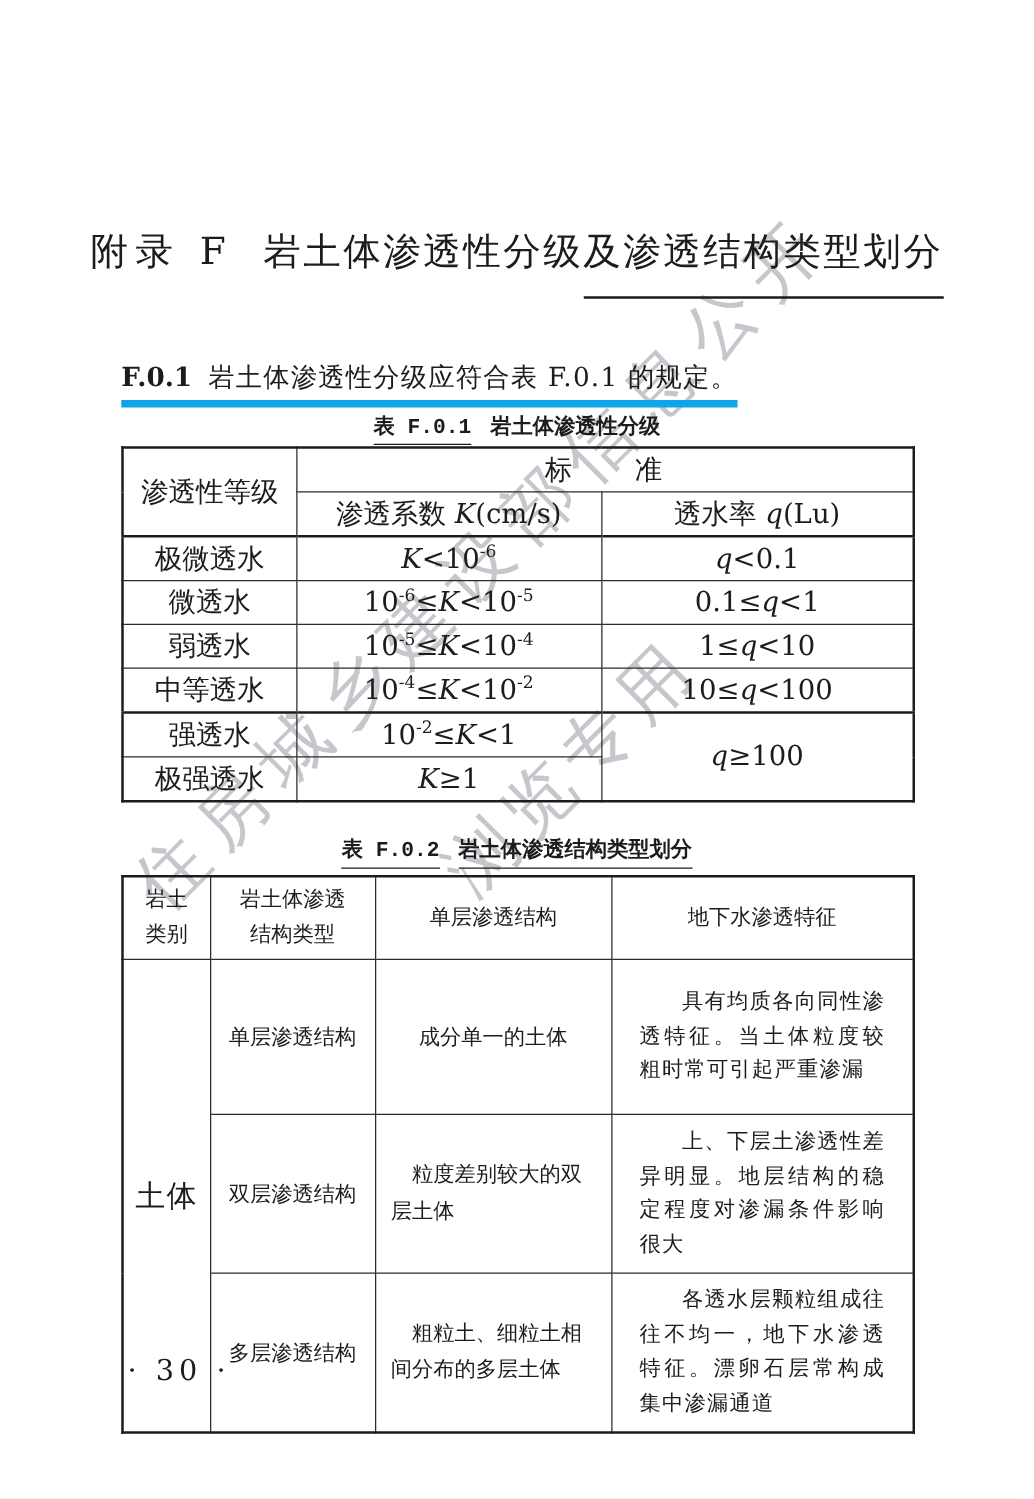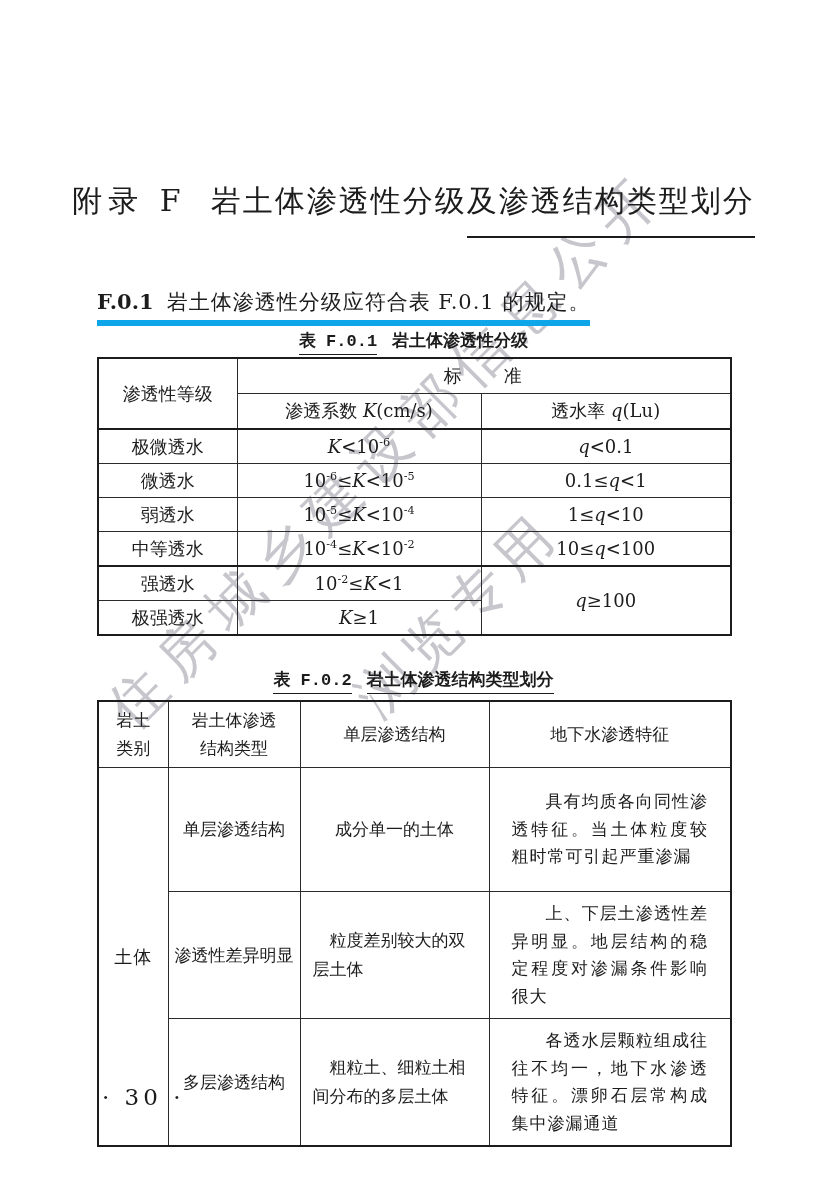--- a/index.html
+++ b/index.html
@@ -44,38 +44,38 @@
   .tcap .u { border-bottom:1px solid #1c1c1c; padding-bottom:3px; }
   
   table {
     position:absolute; z-index:1; border-collapse:collapse; table-layout:fixed;
     background:transparent;
   }
   td {
     border:1px solid #2b2b2b; text-align:center; vertical-align:middle;
     padding:2px 6px; overflow:hidden;
   }
-  #t1 { left:97px; top:357px; width:633px; font-size:18px; }
+  #t1 { left:97px; top:357px; width:633px; font-size:22px; }
   #t1 .h1 td { height:30px; }
   #t1 .h2 td { height:30px; }
   #t1 td.group-hdr { letter-spacing:2px; }
   #t1 .h2 td { border-bottom:2px solid #1c1c1c; }
   #t1 td.row-hdr-cell { border-bottom:2px solid #1c1c1c; }
   #t1 .dr td { height:29px; }
   #t1 .thick-top td { border-top:2px solid #1c1c1c; }
   .outer2 { border:2px solid #1c1c1c; }
   .math, .math-inline { font-family:"DejaVu Serif","Liberation Serif",serif; }
   sup { font-size:0.62em; vertical-align:super; line-height:0; }
   i { font-style:italic; }
   #t2 { left:97px; top:700px; width:633px; font-size:17px; }
   #t2 .hrow td { height:61px; white-space:pre-line; line-height:1.6; }
   #t2 .b1 td { height:107px; }
   #t2 .b2 td { height:100px; }
   #t2 .b3 td { height:96px; }
-  #t2 td.cat { font-size:18px; letter-spacing:1px; }
+  #t2 td.cat { font-size:24px; letter-spacing:1px; }
   #t2 td.form-left { text-align:left; text-indent:1em; padding:6px 12px; line-height:1.7; }
   #t2 td.feature {
     text-align:justify; text-indent:2em; padding:8px 22px; line-height:1.62;
     letter-spacing:1px;
   }
   .pagenum {
     position:absolute; z-index:1; left:102px; top:1084px;
     font-size:23px; letter-spacing:4px;
   }
 </style>
@@ -167,21 +167,21 @@
       <td>单层渗透结构</td>
       <td>地下水渗透特征</td>
     </tr>
     <tr class="b1">
       <td rowspan="3" class="cat">土体</td>
       <td>单层渗透结构</td>
       <td>成分单一的土体</td>
       <td class="feature">具有均质各向同性渗透特征。当土体粒度较粗时常可引起严重渗漏</td>
     </tr>
     <tr class="b2">
-      <td>渗透性差异明显</td>
+      <td>双层渗透结构</td>
       <td class="form-left">粒度差别较大的双层土体</td>
       <td class="feature">上、下层土渗透性差异明显。地层结构的稳定程度对渗漏条件影响很大</td>
     </tr>
     <tr class="b3">
       <td>多层渗透结构</td>
       <td class="form-left">粗粒土、细粒土相间分布的多层土体</td>
       <td class="feature">各透水层颗粒组成往往不均一，地下水渗透特征。漂卵石层常构成集中渗漏通道</td>
     </tr>
   </tbody>
     </table>

